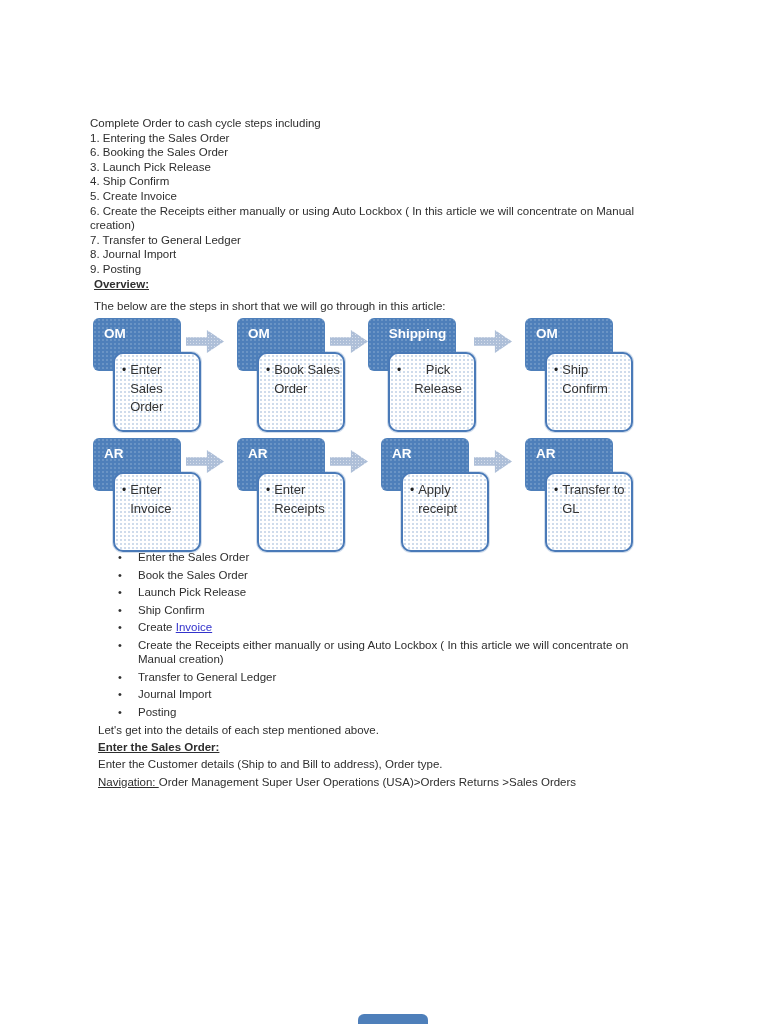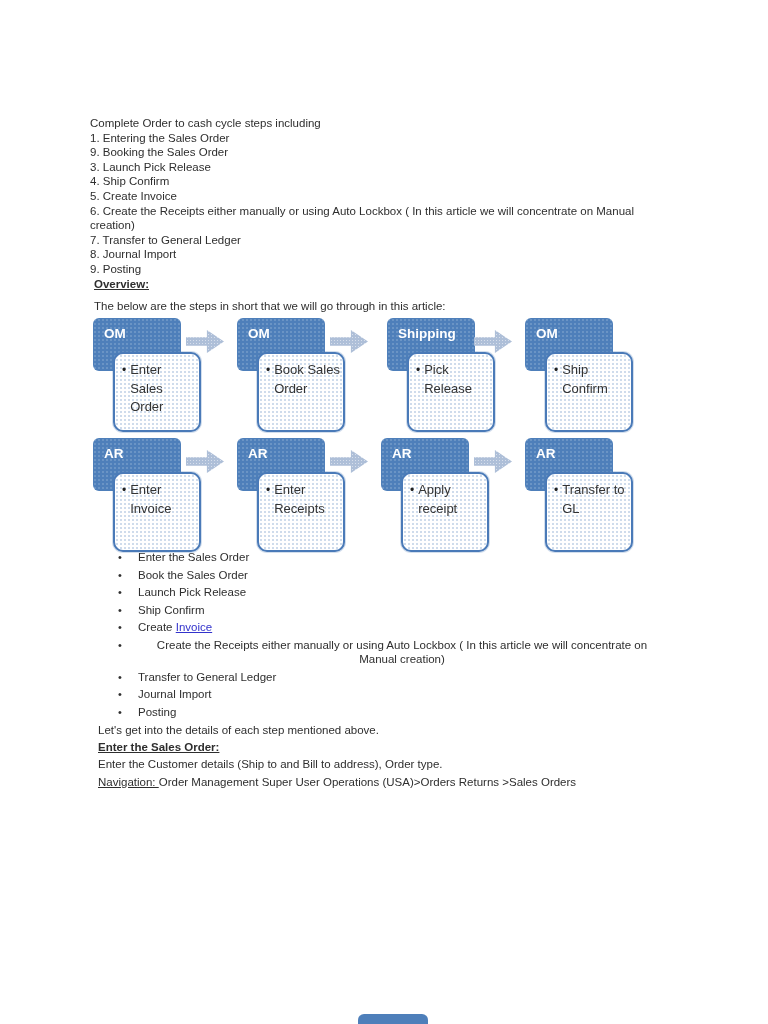--- a/index.html
+++ b/index.html
@@ -38,38 +38,38 @@
   .flow-arrow{
     position:absolute;width:38px;height:23px;background:#aebfd8;
     background-image:radial-gradient(rgba(255,255,255,0.5) 0.8px, transparent 0.9px);
     background-size:3px 3px;
     clip-path:polygon(0 32%,55% 32%,55% 0,100% 50%,55% 100%,55% 68%,0 68%);
   }
   
   .bullets{position:absolute;left:118px;top:550px;width:548px;font-size:11.5px;line-height:14.5px;}
   .b-item{display:flex;margin-bottom:3px;}
   .b-dot{flex:0 0 20px;font-size:11px;}
-  .b-txt{flex:0 0 auto;max-width:528px;text-align:center;}
+  .b-txt{flex:0 0 auto;max-width:528px;}
   .link{color:#3333cc;text-decoration:underline;cursor:pointer;}
   
   .closing{position:absolute;left:98px;top:722px;width:610px;font-size:11.5px;line-height:17.2px;}
   .u{text-decoration:underline;}
   
   .next-page{
     position:absolute;left:358px;top:1014px;width:70px;height:10px;
     background:#4e7fba;border-radius:6px 6px 0 0;
   }
 </style>
 </head>
 <body>
 
 <div class="intro">
   <div>Complete Order to cash cycle steps including</div>
   <div>1. Entering the Sales Order</div>
-  <div>9. Booking the Sales Order</div>
+  <div>6. Booking the Sales Order</div>
   <div>3. Launch Pick Release</div>
   <div>4. Ship Confirm</div>
   <div>5. Create Invoice</div>
   <div>6. Create the Receipts either manually or using Auto Lockbox ( In this article we will concentrate on Manual creation)</div>
   <div>7. Transfer to General Ledger</div>
   <div>8. Journal Import</div>
   <div>9. Posting</div>
 </div>
 
 <div class="overview">
@@ -90,21 +90,21 @@
 
   <div class="card" style="left:237px;top:318px;">
     <div class="card-header" style="background-color:#4e7fba;">OM</div>
     <div class="card-body">
       <span class="card-dot">•</span>
       <span class="card-txt">Book Sales Order</span>
     </div>
   </div>
   <div class="flow-arrow" style="left:330px;top:330px;"></div>
 
-  <div class="card" style="left:387px;top:318px;">
+  <div class="card" style="left:368px;top:318px;text-align:center;">
     <div class="card-header" style="background-color:#4e7fba;">Shipping</div>
     <div class="card-body">
       <span class="card-dot">•</span>
       <span class="card-txt">Pick Release</span>
     </div>
   </div>
   <div class="flow-arrow" style="left:474px;top:330px;"></div>
 
   <div class="card" style="left:525px;top:318px;">
     <div class="card-header" style="background-color:#4e7fba;">OM</div>

